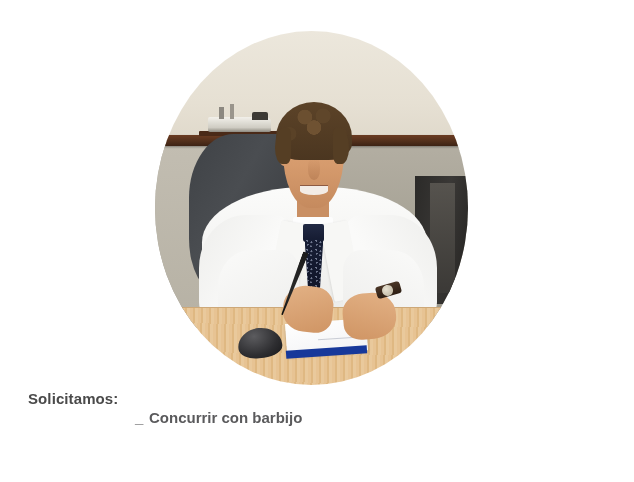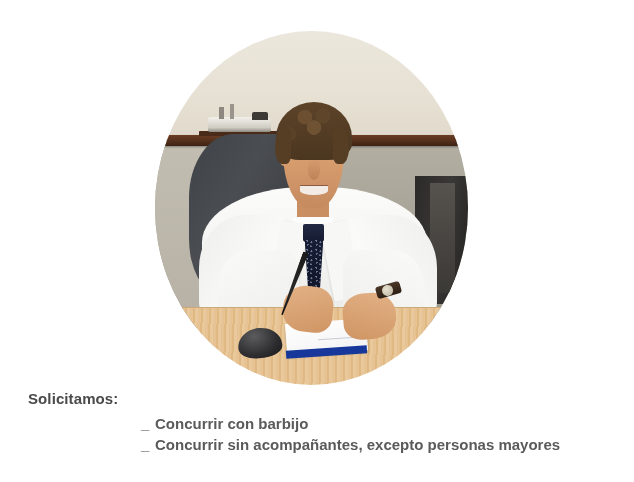--- a/index.html
+++ b/index.html
@@ -360,21 +360,21 @@
     font-size: 15px;
     font-weight: bold;
     color: #4a4a4a;
     letter-spacing: .1px;
     white-space: nowrap;
   }
   .req-list {
     position: absolute;
     left: 135px;
     top: 21px;
-    margin: 6px;
+    margin: 0;
     padding: 0;
     list-style: none;
   }
   .req-item {
     font-size: 15px;
     font-weight: bold;
     color: #5a5a5c;
     line-height: 21px;
     white-space: nowrap;
   }
@@ -445,15 +445,14 @@
     <div class="hand-rest"></div>
     <div class="watch"></div>
     <div class="watch-face"></div>
   </div>
 </div>
 
 <div id="requirements-block">
   <div class="req-heading">Solicitamos:</div>
   <ul class="req-list">
     <li class="req-item"><span class="req-dash">_</span><span>Concurrir con barbijo</span></li>
-    <li class="req-item"><span class="req-dash">_</span><span>Concurrir sin acompañantes, excepto personas mayores</span></li>
   </ul>
 </div>
 
 </body></html>

